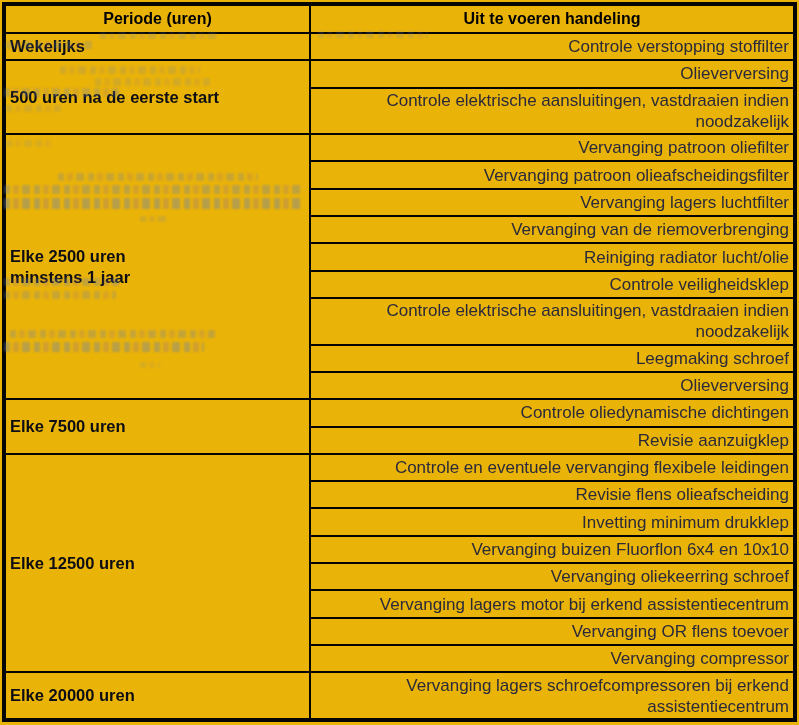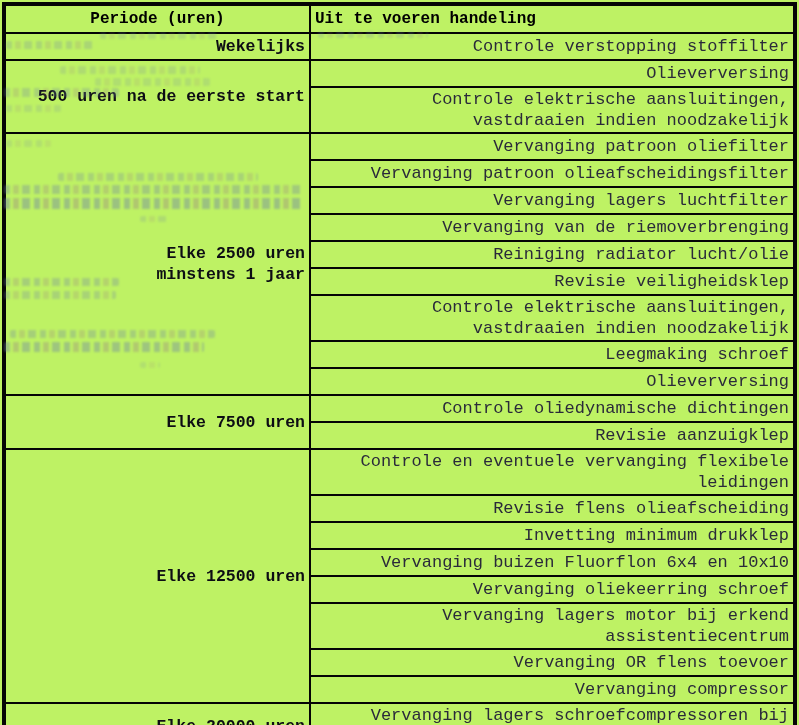--- a/index.html
+++ b/index.html
@@ -1,21 +1,21 @@
 <!DOCTYPE html>
 <html><head>
 <meta charset="utf-8">
 <style>
   html, body { margin: 0; padding: 0; background: #ffffff; }
   #page {
     position: relative;
     width: 799px;
     height: 725px;
-    background: #bef264;
-    font-family: Liberation Mono, monospace;
+    background: #eab308;
+    font-family: Liberation Sans, sans-serif;
     overflow: hidden;
   }
   table.maint {
     position: absolute;
     left: 2px; top: 2px;
     width: 795px; height: 720px;
     border-collapse: collapse;
     table-layout: fixed;
   }
   table.maint th, table.maint td {
@@ -26,23 +26,23 @@
   }
   table.maint { border: 4px solid #050505; }
   col.c-period { width: 306px; }
   th.hdr {
     font-size: 16px;
     font-weight: bold;
     color: #000000;
     height: 24px;
   }
   th.hdr-period { text-align: center; border-right-width: 5px; }
-  th.hdr-action { text-align: left; }
+  th.hdr-action { text-align: center; }
   td.period-cell {
-    text-align: right;
+    text-align: left;
     font-weight: bold;
     font-size: 16.5px;
     color: #0d0d14;
     white-space: pre-line;
     line-height: 21px;
     border-right-width: 5px;
     position: relative;
   }
   td.action-cell {
     text-align: right;
@@ -104,21 +104,21 @@
         <tr class="h1">
           <td class="action-cell">Vervanging lagers luchtfilter</td>
         </tr>
         <tr class="h1">
           <td class="action-cell">Vervanging van de riemoverbrenging</td>
         </tr>
         <tr class="h1">
           <td class="action-cell">Reiniging radiator lucht/olie</td>
         </tr>
         <tr class="h1">
-          <td class="action-cell">Revisie veiligheidsklep</td>
+          <td class="action-cell">Controle veiligheidsklep</td>
         </tr>
         <tr class="h2">
           <td class="action-cell">Controle elektrische aansluitingen, vastdraaien indien noodzakelijk</td>
         </tr>
         <tr class="h1">
           <td class="action-cell">Leegmaking schroef</td>
         </tr>
         <tr class="h1">
           <td class="action-cell">Olieverversing</td>
         </tr>

